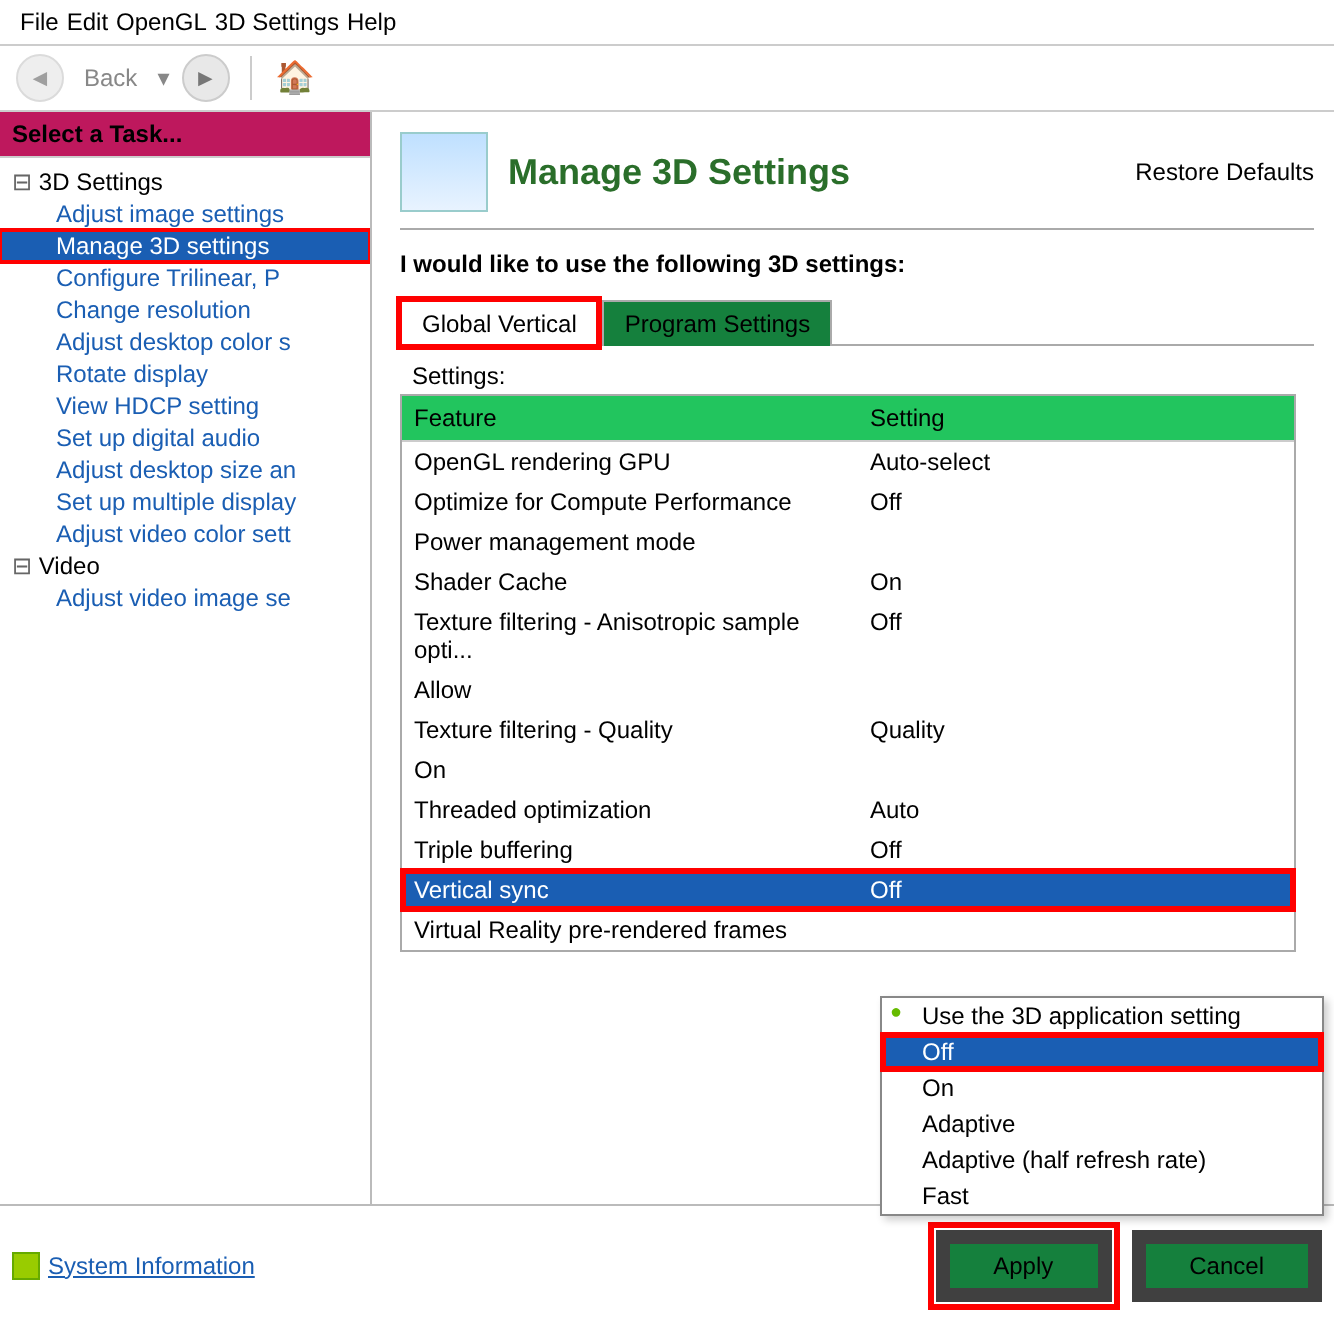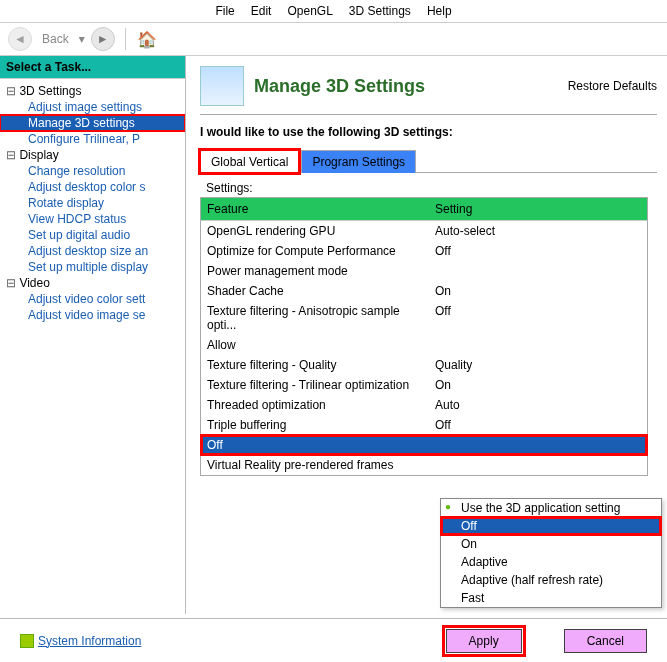--- a/index.html
+++ b/index.html
@@ -1,49 +1,49 @@
 <!DOCTYPE html>
 <html><head>
 <meta charset="utf-8">
 <style>
 * { box-sizing: border-box; margin: 0; padding: 0; font-family: "Segoe UI", Tahoma, sans-serif; font-size: 12px; }
 body { background: #fff; width: 667px; height: 662px; overflow: hidden; color: #000; }
 
-.menubar { display: flex; gap: 16px; padding: 4px 10px; border-bottom: 1px solid #ccc; justify-content: center; }
+.menubar { display: flex; gap: 4px; padding: 4px 10px; border-bottom: 1px solid #ccc; }
 .menubar span { cursor: default; }
 
 .toolbar { display: flex; align-items: center; gap: 6px; padding: 4px 8px; border-bottom: 1px solid #ccc; }
 .nav-btn { width: 24px; height: 24px; border-radius: 50%; background: #e8e8e8; border: 1px solid #ccc; display: flex; align-items: center; justify-content: center; color: #777; }
 .nav-btn.disabled { opacity: .7; }
 .back-text { color: #888; margin: 0 4px; }
 .home-icon { width: 24px; height: 24px; display: flex; align-items: center; justify-content: center; font-size: 16px; }
 .sep { width: 1px; height: 22px; background: #ccc; margin: 0 4px; }
 
 .main { display: flex; height: 558px; }
 .sidebar { width: 186px; border-right: 1px solid #bbb; display: flex; flex-direction: column; }
-.sidebar-title { padding: 4px 6px; font-weight: bold; background: #14b8a6; border-bottom: 1px solid #ccc; }
+.sidebar-title { padding: 4px 6px; font-weight: bold; background: #be185d; border-bottom: 1px solid #ccc; }
 .tree { flex: 1; overflow: hidden; padding: 4px 0; position: relative; }
 .tree-node { padding: 1px 4px 1px 18px; color: #1a5eb3; cursor: pointer; white-space: nowrap; overflow: hidden; }
 .tree-root { color: #000; padding-left: 6px; }
 .tree-root::before { content: "⊟ "; color: #666; }
 .tree-node.sel { background: #1a5eb3; color: #fff; }
 .tree-node.hl { outline: 2px solid #ff0000; outline-offset: -1px; }
 .tree-sub { padding-left: 28px; }
 
 .content { flex: 1; padding: 10px 10px 0 14px; position: relative; overflow: hidden; }
 .page-head { display: flex; align-items: center; gap: 10px; border-bottom: 1px solid #aaa; padding-bottom: 8px; margin-bottom: 10px; }
 .page-icon { width: 44px; height: 40px; background: linear-gradient(#bfe0ff,#e8f3ff); border: 1px solid #9cc; }
 .page-title { font-size: 18px; color: #2a6e2a; font-weight: 600; flex: 1; }
 .restore { color: #000000; cursor: pointer; white-space: nowrap; }
 
 .desc { margin-bottom: 14px; line-height: 1.3; }
 .subhead { font-weight: bold; margin-bottom: 10px; }
 
 .tabs { display: flex; border-bottom: 1px solid #aaa; }
-.tab { padding: 4px 10px; border: 1px solid #aaa; border-bottom: none; margin-right: 2px; background: #3b82f6; cursor: pointer; position: relative; top: 1px; }
+.tab { padding: 4px 10px; border: 1px solid #aaa; border-bottom: none; margin-right: 2px; background: #15803d; cursor: pointer; position: relative; top: 1px; }
 .tab.active { background: #fff; }
 .tabs-hl { position: relative; }
 .tabs-hl .tab.active { outline: 3px solid #ff0000; outline-offset: -1px; }
 
 .settings-label { margin: 8px 0 2px 6px; }
 .table-wrap { border: 1px solid #aaa; width: 448px; position: relative; }
 .thead { display: flex; background: #22c55e; border-bottom: 1px solid #ccc; }
 .thead div { padding: 4px 6px; }
 .col-f { width: 228px; }
 .col-s { flex: 1; }
@@ -51,25 +51,25 @@
 .row div { padding: 3px 6px; }
 .row.sel { background: #1a5eb3; color: #fff; }
 .row.hl { outline: 3px solid #ff0000; outline-offset: -2px; }
 
 .dropdown { position: absolute; left: 440px; top: 498px; width: 222px; border: 1px solid #888; background: #fff; box-shadow: 2px 2px 4px rgba(0,0,0,.2); z-index: 10; }
 .dropdown .opt { padding: 2px 6px 2px 20px; cursor: pointer; position: relative; }
 .dropdown .opt.sel { background: #1a5eb3; color: #fff; }
 .dropdown .opt.hl { outline: 3px solid #ff0000; outline-offset: -2px; }
 .dropdown .opt.chk::before { content: "●"; color: #6b0; position: absolute; left: 4px; font-size: 10px; }
 
-.footer { position: absolute; left: 0; right: 0; bottom: 0; height: 44px; border-top: 1px solid #bbb; display: flex; align-items: center; padding: 0 20px; background: #fff; }
+.footer { position: absolute; left: 0; right: 0; bottom: 0; height: 60px; border-top: 1px solid #bbb; display: flex; align-items: center; padding: 0 6px; background: #fff; }
 .sysinfo { color: #1a5eb3; text-decoration: underline; display: flex; align-items: center; gap: 4px; }
 .sysinfo-icon { width: 14px; height: 14px; background: #9c0; border: 1px solid #6a0; }
 .btns { margin-left: auto; display: flex; gap: 10px; }
-.btn { padding: 4px 22px; border: 1px solid #404040; background: #f0abfc; cursor: pointer; margin-left: 32px; }
+.btn { padding: 4px 22px; border: 7px solid #404040; background: #15803d; cursor: pointer; }
 .btn.hl { outline: 3px solid #ff0000; outline-offset: 1px; }
 </style>
 </head>
 <body>
 
 <div class="menubar">
   <span>File</span>
   <span>Edit</span>
   <span>OpenGL</span>
   <span>3D Settings</span>
@@ -86,30 +86,29 @@
 </div>
 
 <div class="main">
   <div class="sidebar">
     <div class="sidebar-title">Select a Task...</div>
     <div class="tree">
       <div class="tree-node tree-root">3D Settings</div>
       <div class="tree-node tree-sub">Adjust image settings</div>
       <div class="tree-node tree-sub sel hl">Manage 3D settings</div>
       <div class="tree-node tree-sub">Configure Trilinear, P</div>
-      <div class="tree-node tree-root">Display</div>
       <div class="tree-node tree-sub">Change resolution</div>
       <div class="tree-node tree-sub">Adjust desktop color s</div>
       <div class="tree-node tree-sub">Rotate display</div>
-      <div class="tree-node tree-sub">View HDCP status</div>
+      <div class="tree-node tree-sub">View HDCP setting</div>
       <div class="tree-node tree-sub">Set up digital audio</div>
       <div class="tree-node tree-sub">Adjust desktop size an</div>
       <div class="tree-node tree-sub">Set up multiple display</div>
+      <div class="tree-node tree-sub">Adjust video color sett</div>
       <div class="tree-node tree-root">Video</div>
-      <div class="tree-node tree-sub">Adjust video color sett</div>
       <div class="tree-node tree-sub">Adjust video image se</div>
     </div>
   </div>
 
   <div class="content">
     <div class="page-head">
       <div class="page-icon"></div>
       <div class="page-title">Manage 3D Settings</div>
       <div class="restore">Restore Defaults</div>
     </div>
@@ -147,32 +146,32 @@
             <div class="col-s">Off</div>
           </div>
           <div class="row">
             <div class="col-s">Allow</div>
           </div>
           <div class="row">
             <div class="col-f">Texture filtering - Quality</div>
             <div class="col-s">Quality</div>
           </div>
           <div class="row">
-            <div class="col-f">Texture filtering - Trilinear optimization</div>
             <div class="col-s">On</div>
           </div>
           <div class="row">
             <div class="col-f">Threaded optimization</div>
             <div class="col-s">Auto</div>
           </div>
           <div class="row">
             <div class="col-f">Triple buffering</div>
             <div class="col-s">Off</div>
           </div>
           <div class="row sel hl">
+            <div class="col-f">Vertical sync</div>
             <div class="col-s">Off</div>
           </div>
           <div class="row">
             <div class="col-f">Virtual Reality pre-rendered frames</div>
             <div class="col-s"></div>
           </div>
         </div>
     </div>
   </div>
 </div>

